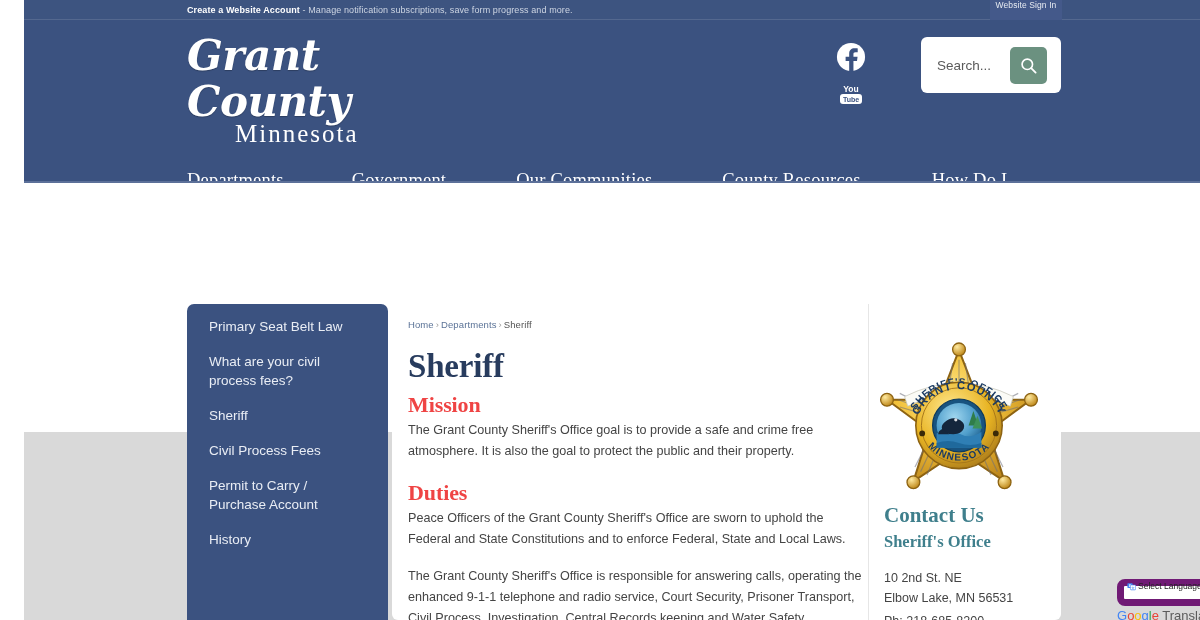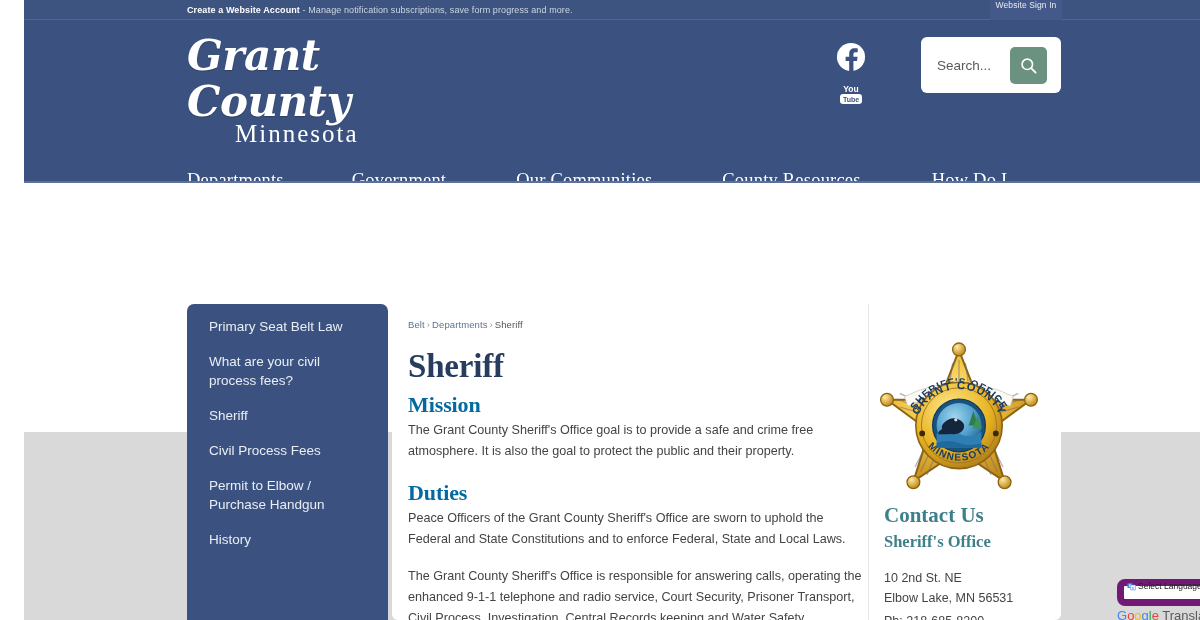--- a/index.html
+++ b/index.html
@@ -143,21 +143,21 @@
     position:absolute; left:16px; top:44px;
     font-family:"Liberation Serif", serif;
     font-size:33px; font-weight:bold; color:#283c5e;
     letter-spacing:-.2px;
   }
   .body-col{
     position:absolute; left:16px; top:88px; width:459px;
   }
   .h2{
     font-family:"Liberation Serif", serif;
-    font-size:22px; font-weight:bold; color:#0369a1;
+    font-size:22px; font-weight:bold; color:#ef4444;
     letter-spacing:-.1px; margin-bottom:2px;
   }
   .p{
     font-size:12.6px; line-height:21px; color:#444444;
     margin-bottom:2px;
   }
   .p.spaced{ margin-top:16px; }
   .h2.dut{ margin-top:18px; }
 
   
@@ -278,28 +278,28 @@
   <div class="nav-underline"></div>
 
   <div class="band-white"></div>
   <div class="band-gray"></div>
 
   <div class="sidebar">
     <div class="side-item i0">Primary Seat Belt Law</div>
     <div class="side-item">What are your civil process fees?</div>
     <div class="side-item">Sheriff</div>
     <div class="side-item">Civil Process Fees</div>
-    <div class="side-item">Permit to Elbow / Purchase Handgun</div>
+    <div class="side-item">Permit to Carry / Purchase Account</div>
     <div class="side-item">History</div>
   </div>
 
   <div class="content-card">
 
     <div class="breadcrumb">
-      <a>Belt</a><span class="crumb-sep">›</span><a>Departments</a><span class="crumb-sep">›</span><span class="crumb-current">Sheriff</span>
+      <a>Home</a><span class="crumb-sep">›</span><a>Departments</a><span class="crumb-sep">›</span><span class="crumb-current">Sheriff</span>
     </div>
 
     <h1 class="page-title">Sheriff</h1>
 
     <div class="body-col">
       <h2 class="h2">Mission</h2>
       <p class="p">The Grant County Sheriff's Office goal is to provide a safe and crime free atmosphere. It is also the goal to protect the public and their property.</p>
 
       <h2 class="h2 dut">Duties</h2>
       <p class="p">Peace Officers of the Grant County Sheriff's Office are sworn to uphold the Federal and State Constitutions and to enforce Federal, State and Local Laws.</p>

